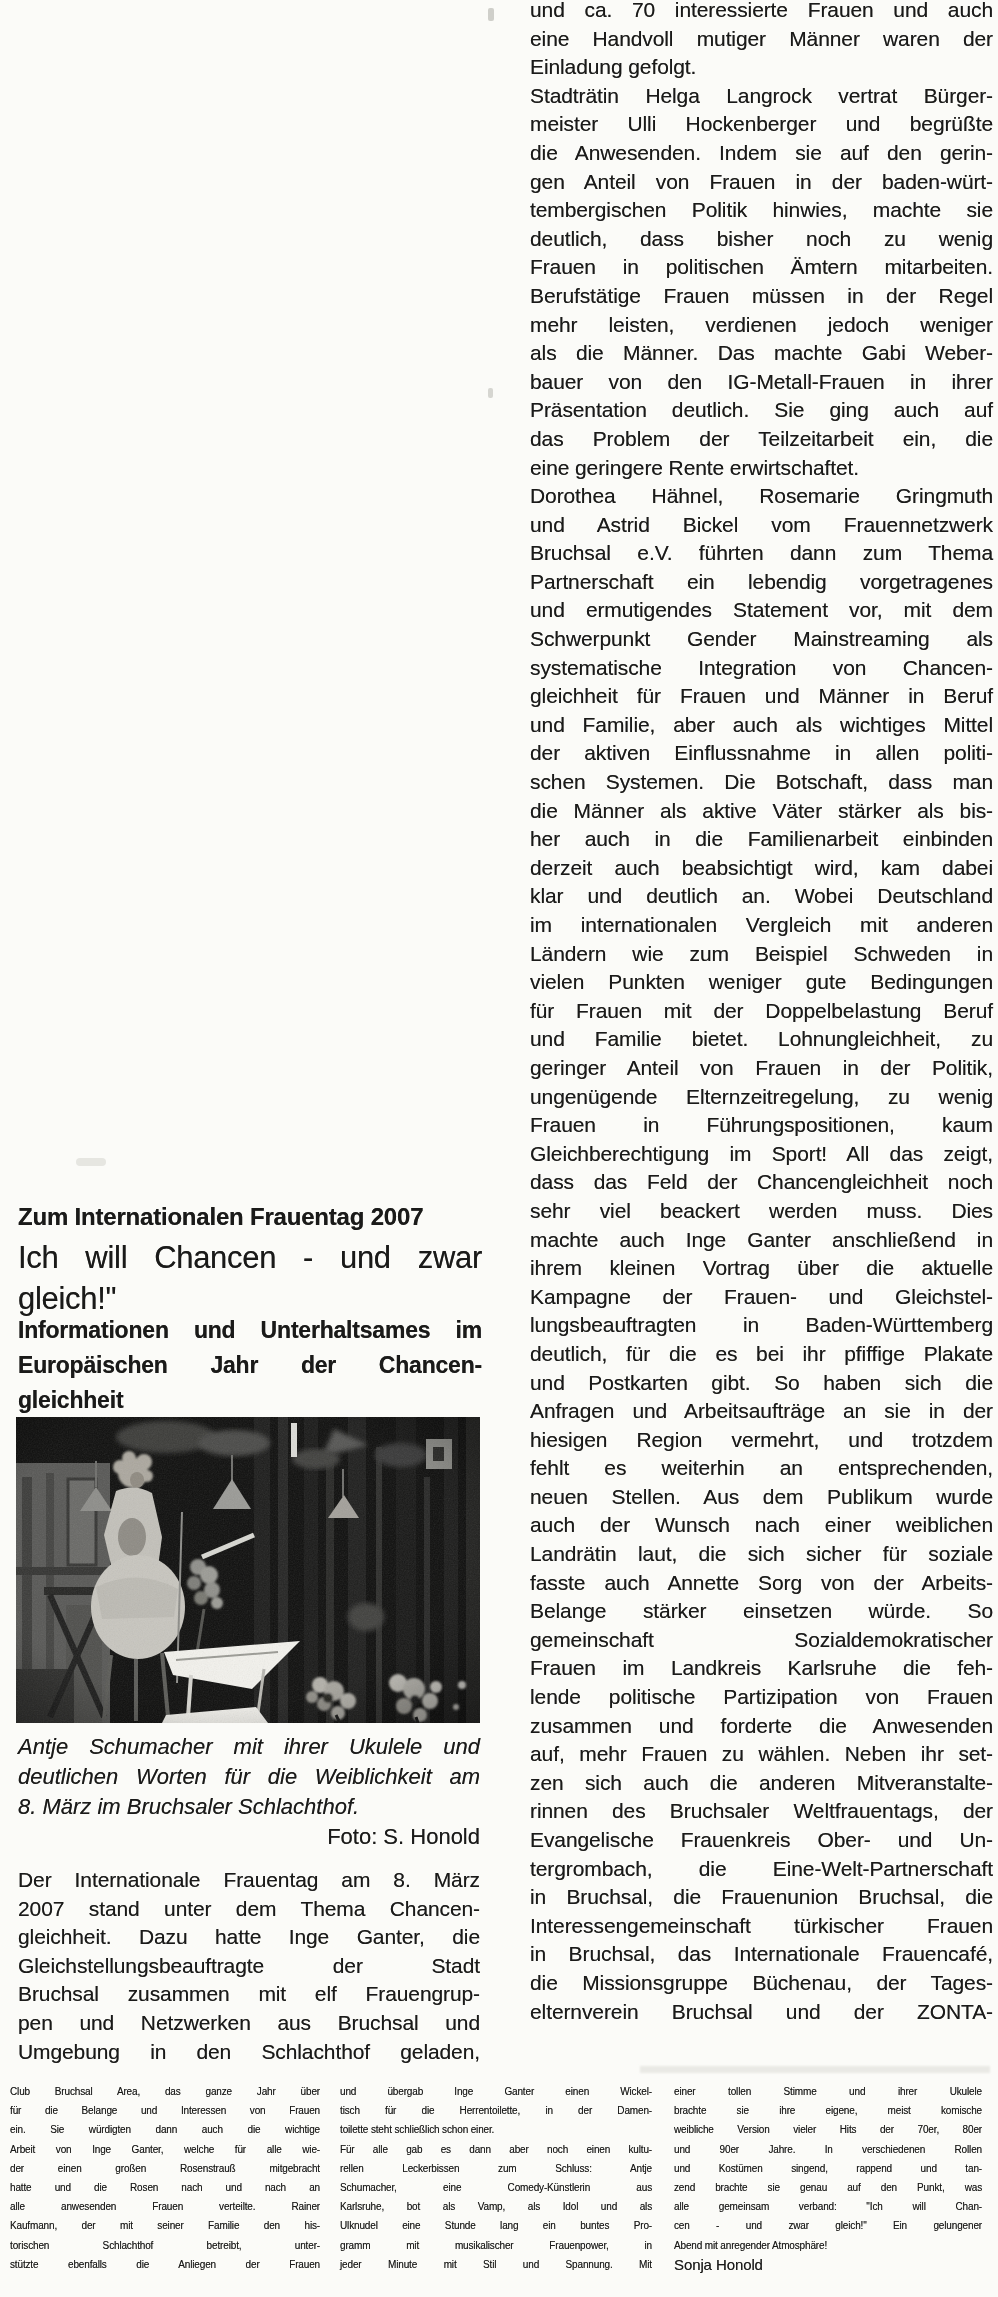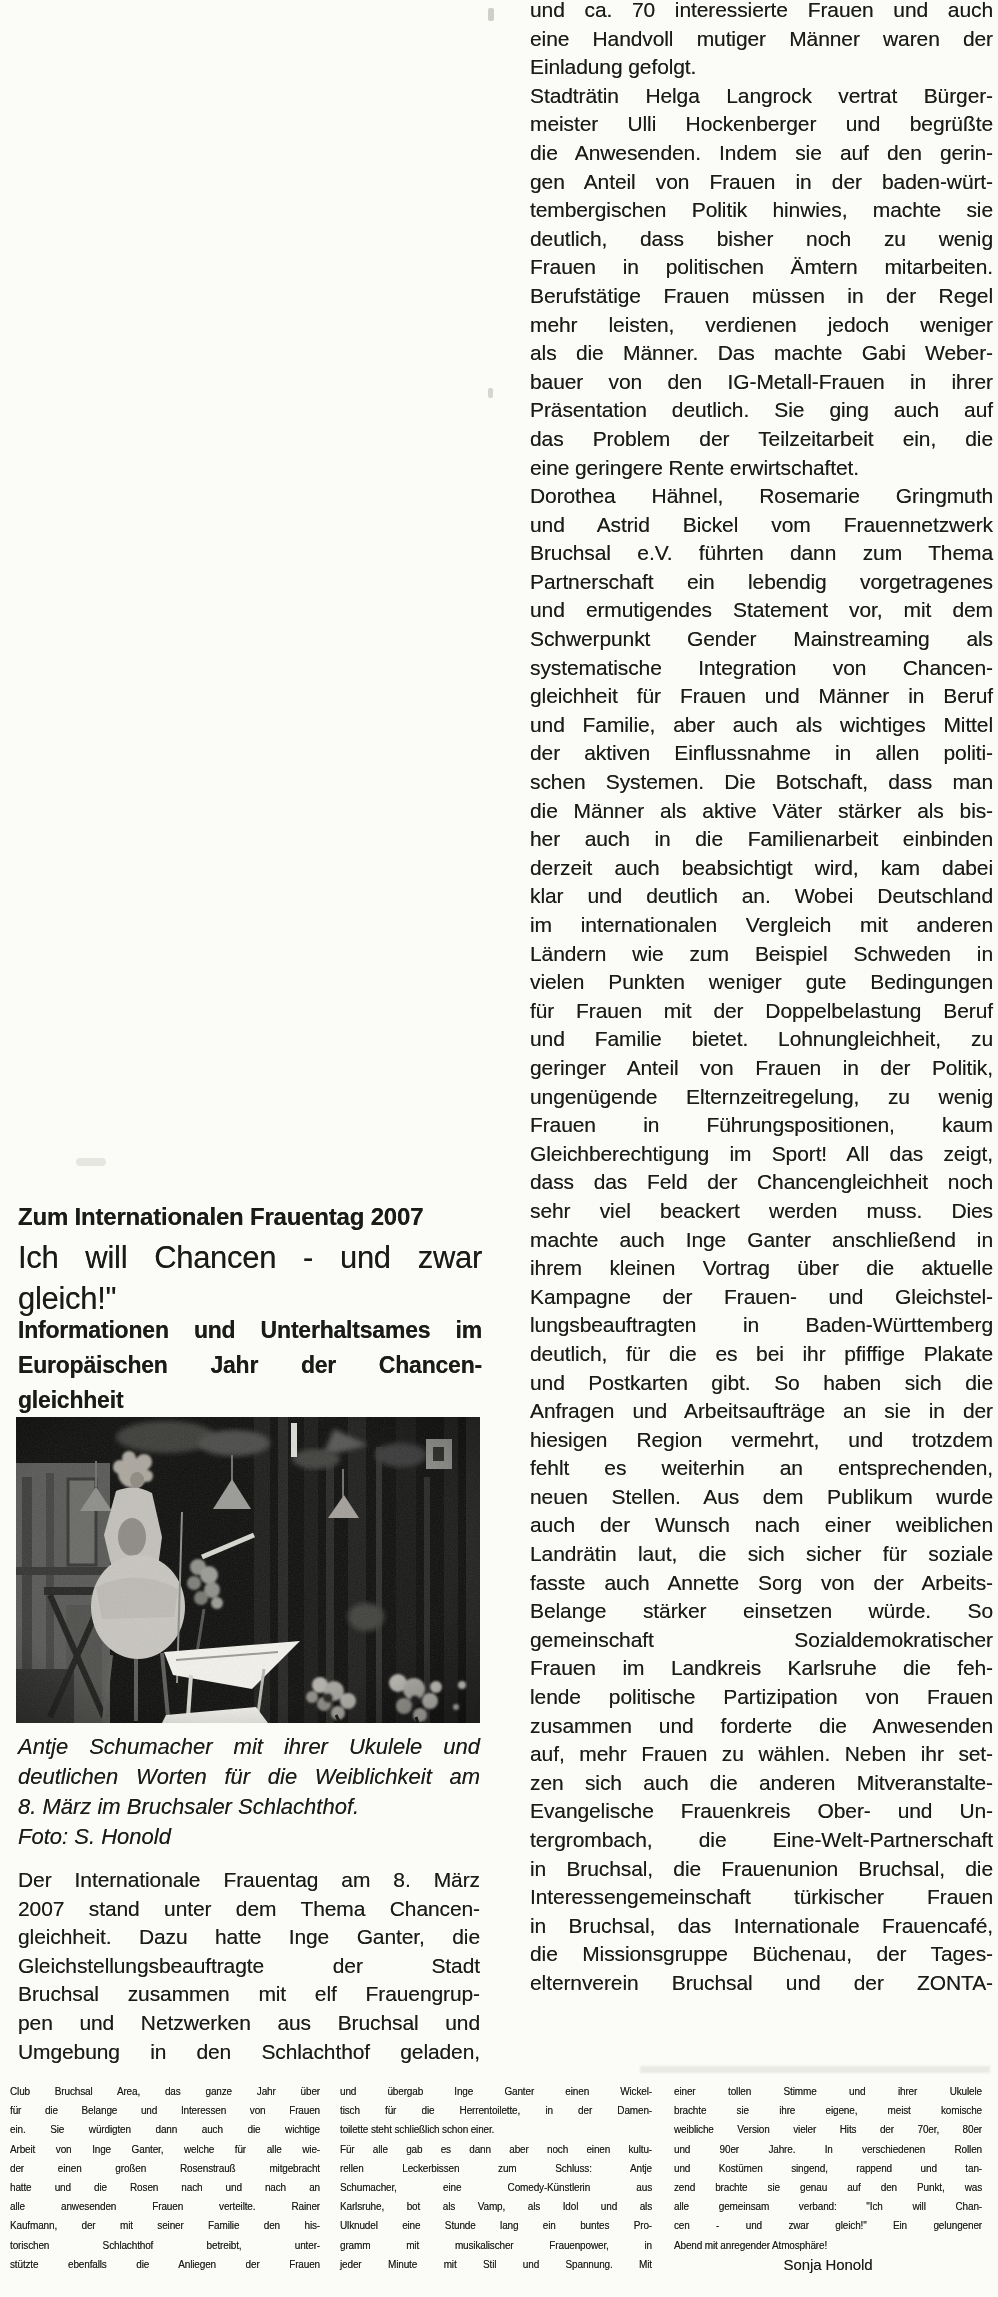--- a/index.html
+++ b/index.html
@@ -15,28 +15,28 @@
   .bodytext .ln{font-size:21px;line-height:28.6px;letter-spacing:-0.1px;text-shadow:0 0 .5px rgba(25,25,24,.6)}
   .smalltext .ln{font-size:10px;line-height:19.2px;letter-spacing:-0.15px;text-shadow:0 0 .4px rgba(25,25,24,.55)}
   #kicker{left:18px;top:1203px;width:464px;font-size:24px;font-weight:700;letter-spacing:-0.2px;text-shadow:0 0 .5px rgba(25,25,24,.7)}
   #headline{left:18px;top:1237px;width:464px}
   #headline .ln{font-size:31px;font-weight:400;line-height:41px;letter-spacing:-0.3px;text-shadow:0 0 .6px rgba(25,25,24,.7)}
   #subhead{left:18px;top:1313px;width:464px}
   #subhead .ln{font-size:23px;font-weight:700;line-height:35px;letter-spacing:-0.2px;text-shadow:0 0 .5px rgba(25,25,24,.7)}
   #photo-frame{left:16px;top:1417px;width:464px;height:306px;background:#0d0d0c}
   #caption{left:18px;top:1732px;width:462px}
   #caption .ln{font-size:22px;font-style:italic;line-height:30px;text-shadow:0 0 .5px rgba(25,25,24,.6)}
-  #credit{left:18px;top:1822px;width:462px;font-size:22px;font-style:italic;line-height:30px;text-align:left;text-shadow:0 0 .5px rgba(25,25,24,.6)}
+  #credit{left:18px;top:1822px;width:462px;font-size:22px;line-height:30px;text-align:right;text-shadow:0 0 .5px rgba(25,25,24,.6)}
   #lead-col{left:18px;top:1866px;width:462px}
   #cont-col{left:530px;top:-4px;width:463px}
   .fcol{top:2082px}
   #fcol1{left:10px;width:310px}
   #fcol2{left:340px;width:312px}
   #fcol3{left:674px;width:308px}
-  #signature{left:674px;top:2255px;width:308px;font-size:15px;line-height:19.2px;text-align:center;letter-spacing:-0.1px;text-shadow:0 0 .4px rgba(25,25,24,.55)}
+  #signature{left:674px;top:2255px;width:308px;font-size:15px;line-height:19.2px;text-align:left;letter-spacing:-0.1px;text-shadow:0 0 .4px rgba(25,25,24,.55)}
   
   .artifact{position:absolute;pointer-events:none}
   #scan-band{left:640px;top:2066px;width:350px;height:7px;background:#dbdbd6;opacity:.55;filter:blur(1px)}
   #speck-a{left:488px;top:8px;width:6px;height:13px;background:#cfcfca;border-radius:2px}
   #speck-b{left:488px;top:388px;width:5px;height:10px;background:#d6d6d1;border-radius:2px}
   #speck-c{left:76px;top:1158px;width:30px;height:8px;background:#e6e6e1;border-radius:4px}
 </style>
 </head>
 <body>
 
@@ -97,20 +97,21 @@
     <div class="ln">auch der Wunsch nach einer weiblichen</div>
     <div class="ln">Landrätin laut, die sich sicher für soziale</div>
     <div class="ln">fasste auch Annette Sorg von der Arbeits-</div>
     <div class="ln">Belange stärker einsetzen würde. So</div>
     <div class="ln">gemeinschaft Sozialdemokratischer</div>
     <div class="ln">Frauen im Landkreis Karlsruhe die feh-</div>
     <div class="ln">lende politische Partizipation von Frauen</div>
     <div class="ln">zusammen und forderte die Anwesenden</div>
     <div class="ln">auf, mehr Frauen zu wählen. Neben ihr set-</div>
     <div class="ln">zen sich auch die anderen Mitveranstalte-</div>
+    <div class="ln">rinnen des Bruchsaler Weltfrauentags, der</div>
     <div class="ln">Evangelische Frauenkreis Ober- und Un-</div>
     <div class="ln">tergrombach, die Eine-Welt-Partnerschaft</div>
     <div class="ln">in Bruchsal, die Frauenunion Bruchsal, die</div>
     <div class="ln">Interessengemeinschaft türkischer Frauen</div>
     <div class="ln">in Bruchsal, das Internationale Frauencafé,</div>
     <div class="ln">die Missionsgruppe Büchenau, der Tages-</div>
     <div class="ln">elternverein Bruchsal und der ZONTA-</div>
   </div>
 
 <div class="abs" id="kicker">Zum Internationalen Frauentag 2007</div>

